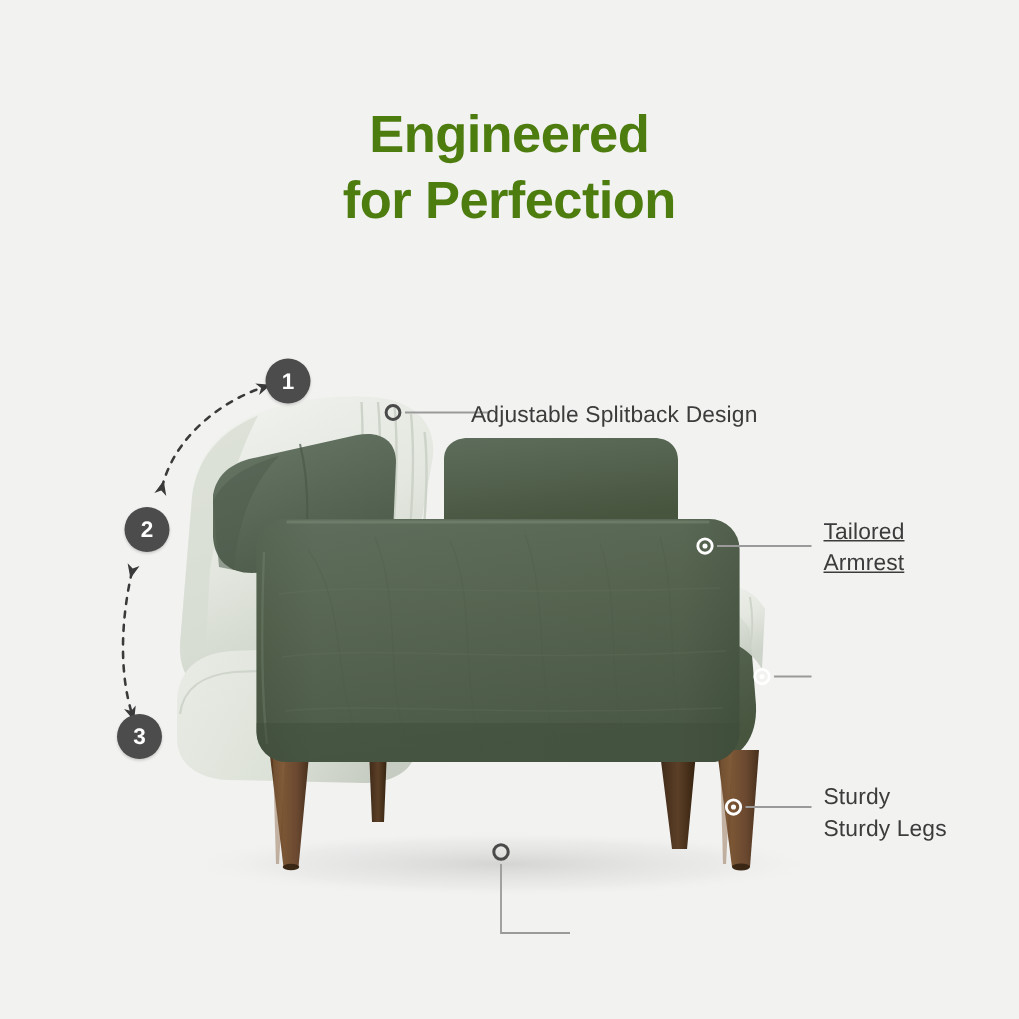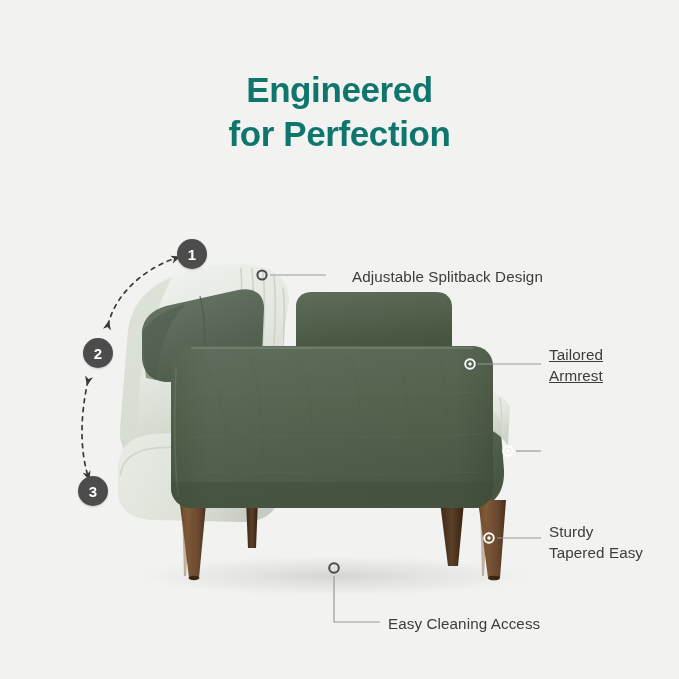--- a/index.html
+++ b/index.html
@@ -9,41 +9,41 @@
     font-family:"Liberation Sans", sans-serif;
     overflow:hidden;
     position:relative;
   }
   #stage{position:absolute;inset:0;width:679px;height:679px;}
 
   
   .title{
     position:absolute;left:0;top:68px;width:679px;
     text-align:center;
-    color:#0f766e;
+    color:#4d7c0f;
     font-size:35px;
     font-weight:700;
     letter-spacing:-0.4px;
     line-height:44px;
     white-space:pre-line;
   }
 
   
   #art{position:absolute;left:0;top:0;width:679px;height:679px;}
 
   
   .callout{
     position:absolute;
     color:#3c3c3c;
     font-size:15.2px;
     line-height:21px;
     letter-spacing:.1px;
     white-space:pre-line;
   }
-  .c-splitback{left:352px;top:266px;}
+  .c-splitback{left:314px;top:266px;}
   .c-armrest  {left:549px;top:344px;text-decoration:underline;}
   .c-leather  {left:549px;top:424px;}
   .c-legs     {left:549px;top:521px;}
   .c-clean    {left:388px;top:613px;}
 
   
   .badge{
     position:absolute;
     width:30px;height:30px;border-radius:50%;
     background:#4c4c4c;
@@ -252,16 +252,15 @@
   </svg>
 
   <div class="badge b1">1</div>
   <div class="badge b2">2</div>
   <div class="badge b3">3</div>
 
   <div class="callout c-splitback">Adjustable Splitback Design</div>
   <div class="callout c-armrest">Tailored
 Armrest</div>
   <div class="callout c-legs">Sturdy
-Tapered Easy</div>
-  <div class="callout c-clean">Easy Cleaning Access</div>
+Sturdy Legs</div>
 
 </div>
 
 </body></html>

